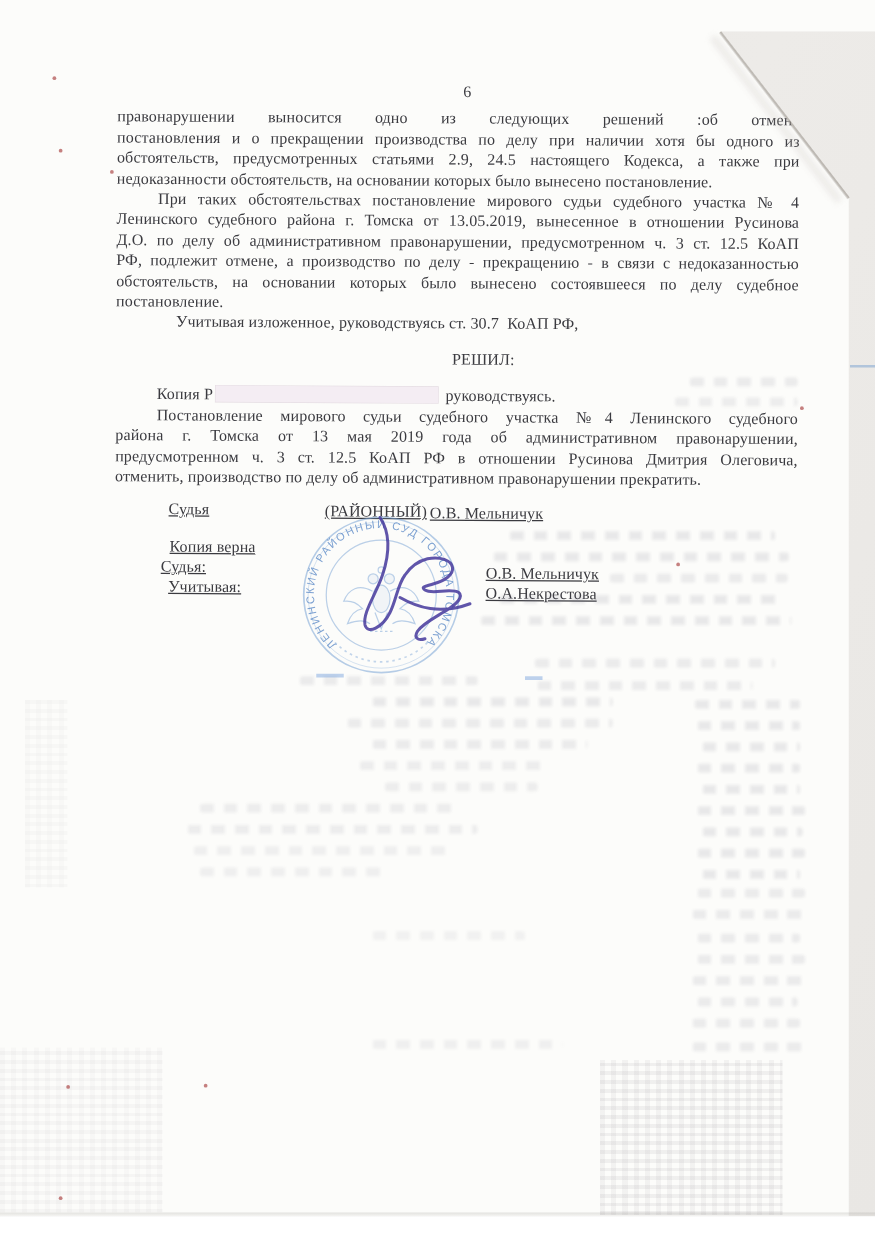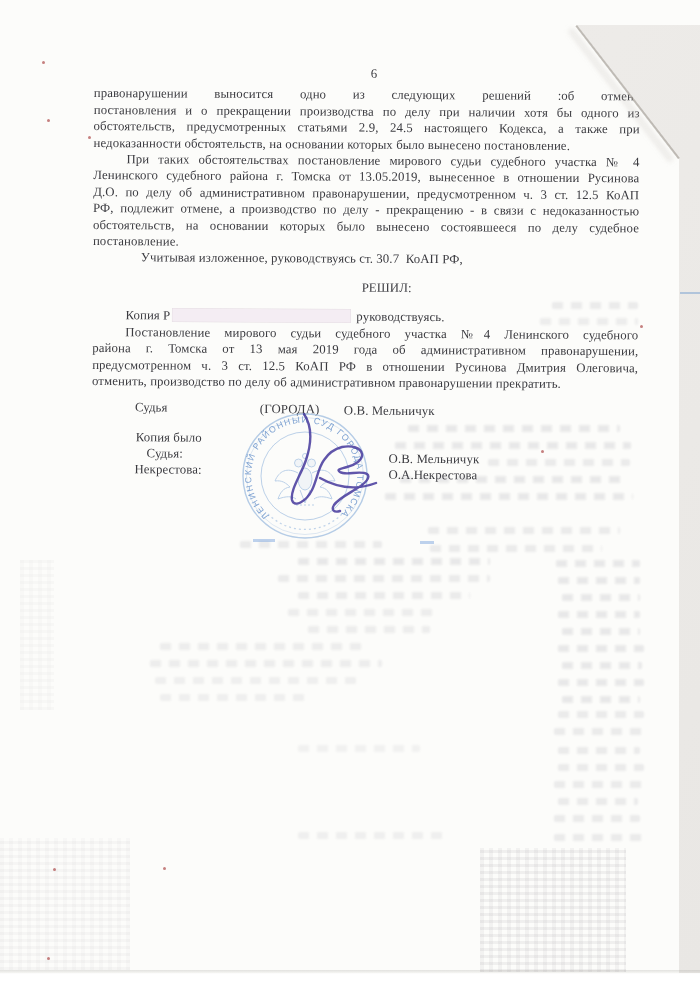--- a/index.html
+++ b/index.html
@@ -29,26 +29,26 @@
   .tline.tlast{text-align-last:left;}
   .tline.tind{padding-left:33px;}
   .p3{padding-left:48px;}
   .resolution{text-align:center;padding-left:42px;margin:12px 0 13px 0;}
   .p4{padding-left:33px;}
   .redaction{display:inline-block;width:178px;height:13px;background:#f4edf3;
     box-shadow:0 0 0 .5px rgba(210,195,208,.55);vertical-align:-2px;margin:0 6px 0 2px;}
 
   
   .sigarea{position:relative;height:100px;margin-top:8px;}
-  .sigarea span{position:absolute;white-space:nowrap;}
+  .sigarea span{position:absolute;white-space:nowrap;text-decoration:underline;}
   .s-judge{left:43px;top:2px;}
   .s-podpis{left:168px;top:3px;}
   .s-judgename{left:252px;top:4px;}
   .s-copy{left:44px;top:32px;}
-  .s-judge2{left:55px;top:48px;}
+  .s-judge2{left:37px;top:48px;}
   .s-secr{left:43px;top:64px;}
   .s-name2{left:297px;top:52px;}
   .s-name3{left:297px;top:68px;}
 
   
   .stamp{position:absolute;left:240px;top:411px;}
   .sig-ink{position:absolute;left:258px;top:406px;}
 
   
   .bl{position:absolute;height:7px;border-radius:2px;filter:blur(1.1px);
@@ -91,25 +91,25 @@
 
     <div>
         <div class="tline tind">Постановление мирового судьи судебного участка №4 Ленинского судебного</div>
         <div class="tline">района г. Томска от 13 мая 2019 года об административном правонарушении,</div>
         <div class="tline">предусмотренном ч. 3 ст. 12.5 КоАП РФ в отношении Русинова Дмитрия Олеговича,</div>
         <div class="tline tlast">отменить, производство по делу об административном правонарушении прекратить.</div>
       </div>
 
     <div class="sigarea">
       <span class="s-judge">Судья</span>
-      <span class="s-podpis">(ГОРОДА)</span>
+      <span class="s-podpis">(РАЙОННЫЙ)</span>
       <span class="s-judgename">О.В. Мельничук</span>
-      <span class="s-copy">Копия было</span>
+      <span class="s-copy">Копия верна</span>
       <span class="s-judge2">Судья:</span>
-      <span class="s-secr">Некрестова:</span>
+      <span class="s-secr">Учитывая:</span>
       <span class="s-name2">О.В. Мельничук</span>
       <span class="s-name3">О.А.Некрестова</span>
     </div>
   </div>
 
   <div class="stamp">
     <svg width="130" height="130" viewBox="0 0 130 130">
       <g fill="none" stroke="#7aa4d6">
         <circle cx="65" cy="65" r="62" stroke-width="1.4" opacity=".55"></circle>
         <circle cx="65" cy="65" r="58.5" stroke-width=".7" opacity=".35"></circle>

